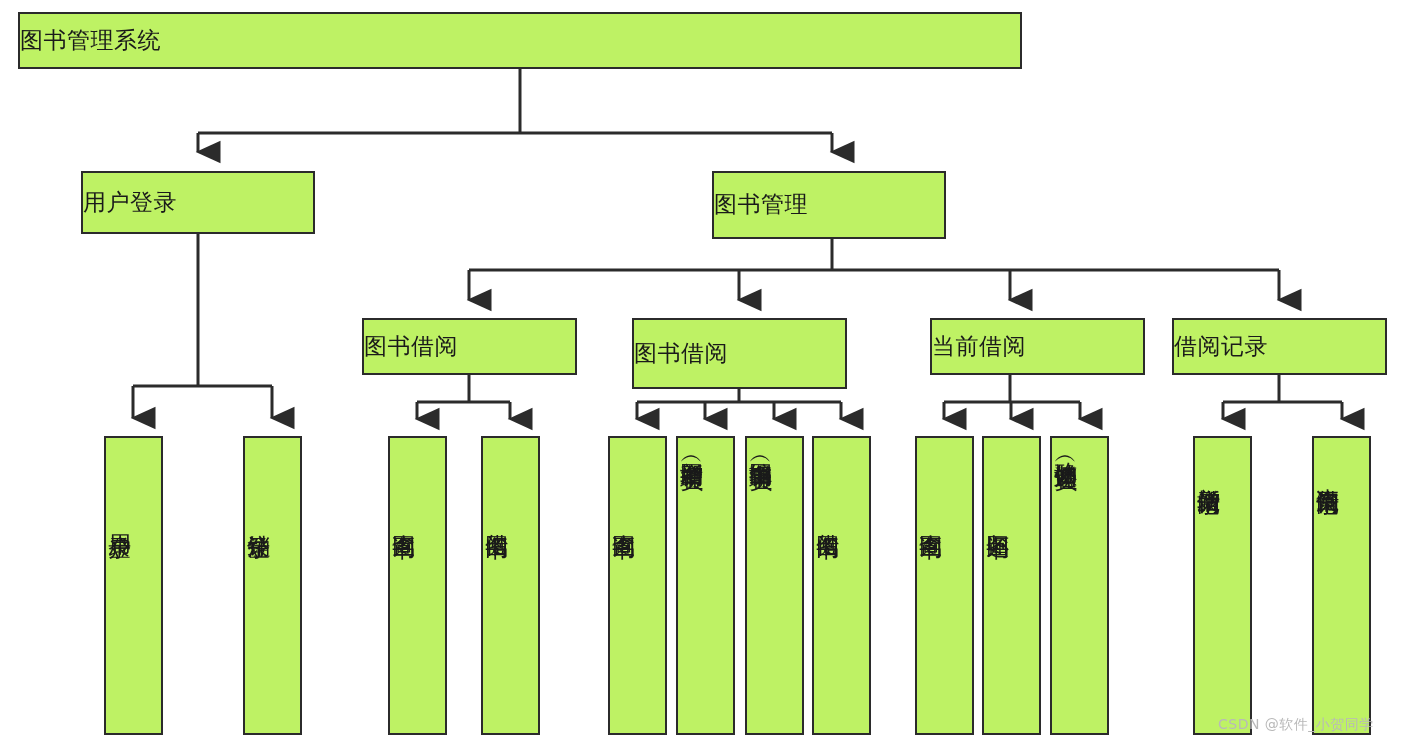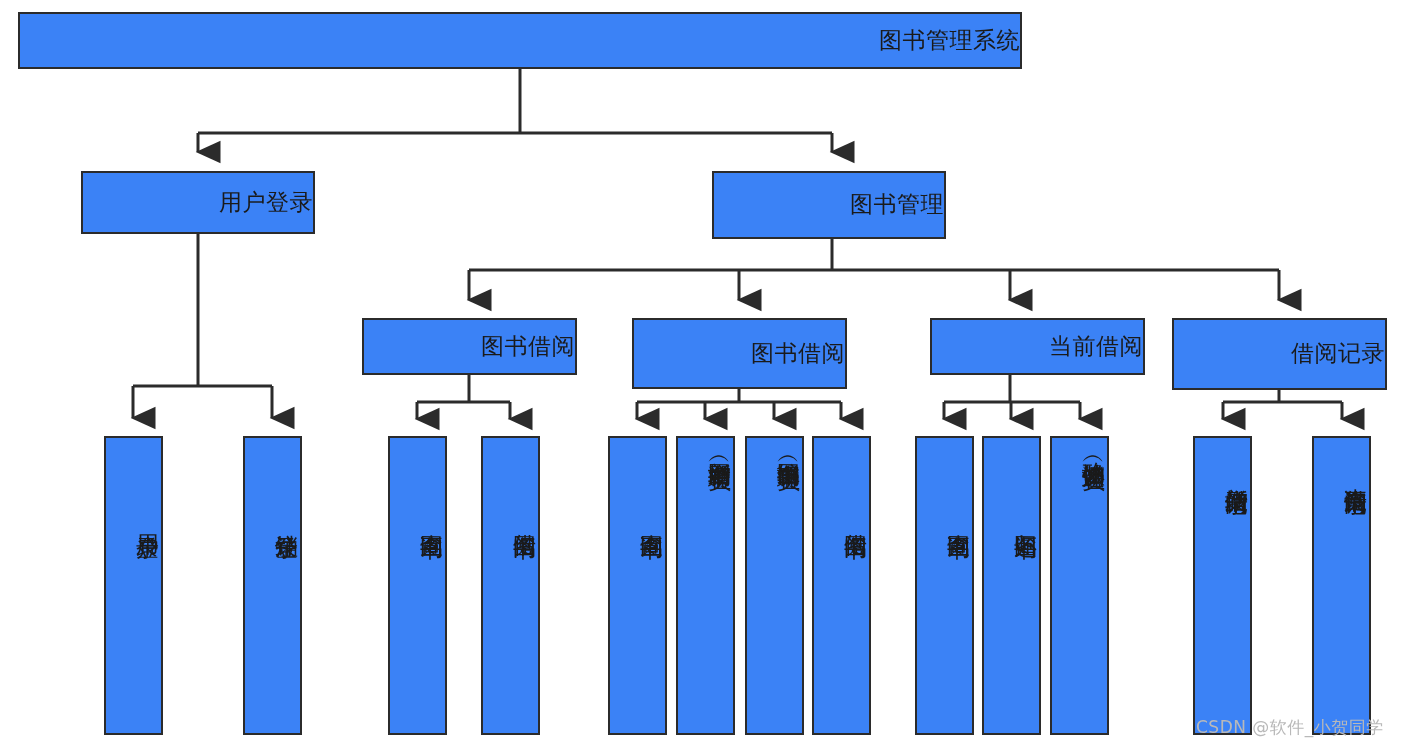--- a/index.html
+++ b/index.html
@@ -21,24 +21,24 @@
     left: 0;
     top: 0;
     width: 1405px;
     height: 747px;
     pointer-events: none;
   }
   .node {
     position: absolute;
     box-sizing: border-box;
     border: 2px solid #2b2b2b;
-    background: #3b82f6;
+    background: #bef264;
     display: flex;
     align-items: center;
-    justify-content: flex-end;
+    justify-content: flex-start;
     color: #1a1a1a;
   }
   .node.root {
     border-width: 2px;
   }
   .node .label-h {
     font-size: 23px;
     line-height: 1.1;
     letter-spacing: 0.5px;
     white-space: nowrap;
@@ -52,24 +52,25 @@
     writing-mode: vertical-rl;
     text-orientation: upright;
     font-size: 23px;
     line-height: 1.18;
     letter-spacing: 1px;
     color: #1a1a1a;
     text-align: start;
   }
   .watermark {
     position: absolute;
-    font-size: 17px;
+    font-size: 14px;
     color: #b9b9b9;
     white-space: nowrap;
     letter-spacing: 0.5px;
+    padding-left: 22px;
   }
 </style>
 </head>
 <body>
 
 <div id="canvas">
 
   <svg id="edges" viewBox="0 0 1405 747" xmlns="http://www.w3.org/2000/svg">
     <defs>
       <marker id="arrow" viewBox="0 0 12 12" refX="6" refY="10" markerWidth="9" markerHeight="9" orient="auto-start-reverse">
@@ -134,21 +135,21 @@
 
   <div class="node" style="left:362px; top:318px; width:215px; height:57px;">
     <span class="label-h">图书借阅</span>
   </div>
   <div class="node" style="left:632px; top:318px; width:215px; height:71px;">
     <span class="label-h">图书借阅</span>
   </div>
   <div class="node" style="left:930px; top:318px; width:215px; height:57px;">
     <span class="label-h">当前借阅</span>
   </div>
-  <div class="node" style="left:1172px; top:318px; width:215px; height:72px;padding-left:12px;">
+  <div class="node" style="left:1172px; top:318px; width:215px; height:57px;">
     <span class="label-h">借阅记录</span>
   </div>
 
   <div class="node leaf" style="left:104px; top:436px; width:59px; height:299px; padding-top:78px;">
     <span class="label-v">用户登录</span>
   </div>
   <div class="node leaf" style="left:243px; top:436px; width:59px; height:299px; padding-top:78px;">
     <span class="label-v">注销登录</span>
   </div>
 

